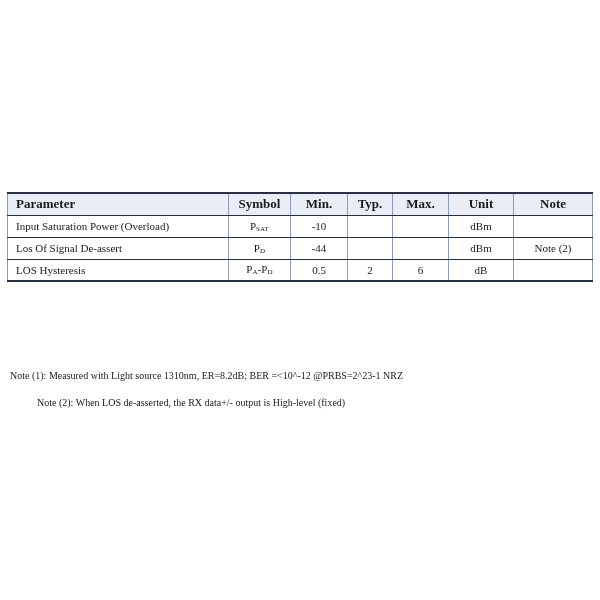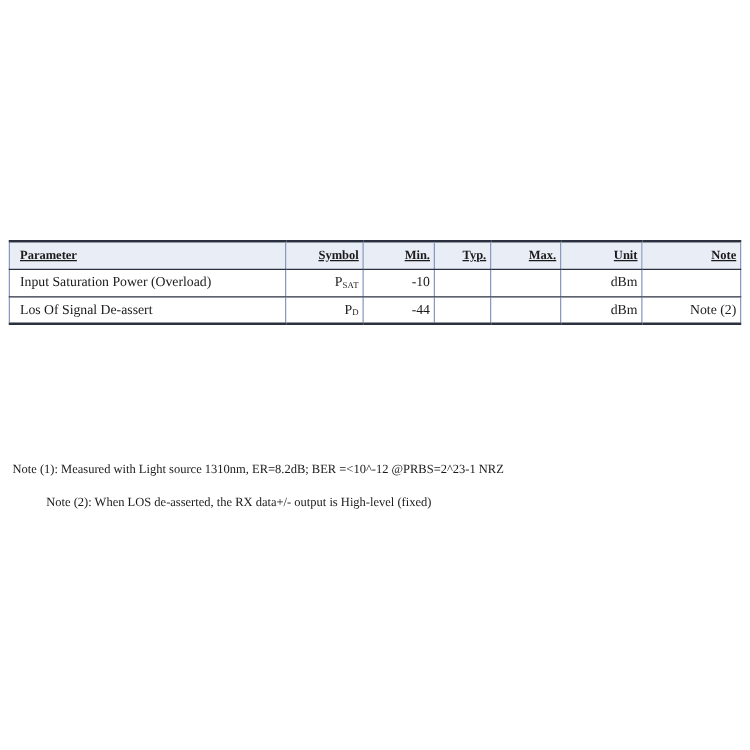--- a/index.html
+++ b/index.html
@@ -31,37 +31,36 @@
     border-collapse: collapse;
     table-layout: fixed;
     font-size: 11px;
     color: var(--text);
   }
   table.spec th, table.spec td {
     border-right: 1px solid var(--border-accent);
     border-bottom: 1px solid var(--border-dark);
     height: 22px;
     padding: 0 3px;
-    text-align: right;
+    text-align: center;
     vertical-align: middle;
     overflow: hidden;
     white-space: nowrap;
   }
   table.spec th:first-child, table.spec td:first-child {
     border-left: 1px solid var(--border-accent);
     text-align: left;
     padding-left: 8px;
   }
   table.spec thead th {
     background: var(--header-bg);
     border-top: 2.5px solid var(--border-dark);
     border-bottom: 1.5px solid var(--border-dark);
     font-weight: bold;
-    font-size: 10px;
-    text-decoration: underline;
+    font-size: 13px;
   }
   table.spec tbody tr:last-child td {
     border-bottom: 2px solid var(--border-dark);
   }
   .sub {
     font-size: 7px;
     vertical-align: -1px;
     letter-spacing: 0.2px;
   }
   .note-line {
@@ -112,19 +111,28 @@
         </tr>
         <tr>
           <td>Los Of Signal De-assert</td>
           <td><span>P</span><span class="sub">D</span></td>
           <td>-44</td>
           <td></td>
           <td></td>
           <td>dBm</td>
           <td>Note (2)</td>
         </tr>
+        <tr>
+          <td>LOS Hysteresis</td>
+          <td><span>P</span><span class="sub">A</span><span>-P</span><span class="sub">D</span></td>
+          <td>0.5</td>
+          <td>2</td>
+          <td>6</td>
+          <td>dB</td>
+          <td></td>
+        </tr>
       </tbody>
   </table>
 
   <div class="note-line note-1">Note (1): Measured with Light source 1310nm, ER=8.2dB; BER =&lt;10^-12 @PRBS=2^23-1 NRZ</div>
   <div class="note-line note-2">Note (2): When LOS de-asserted, the RX data+/- output is High-level (fixed)</div>
 
 </div>
 
 </body></html>

